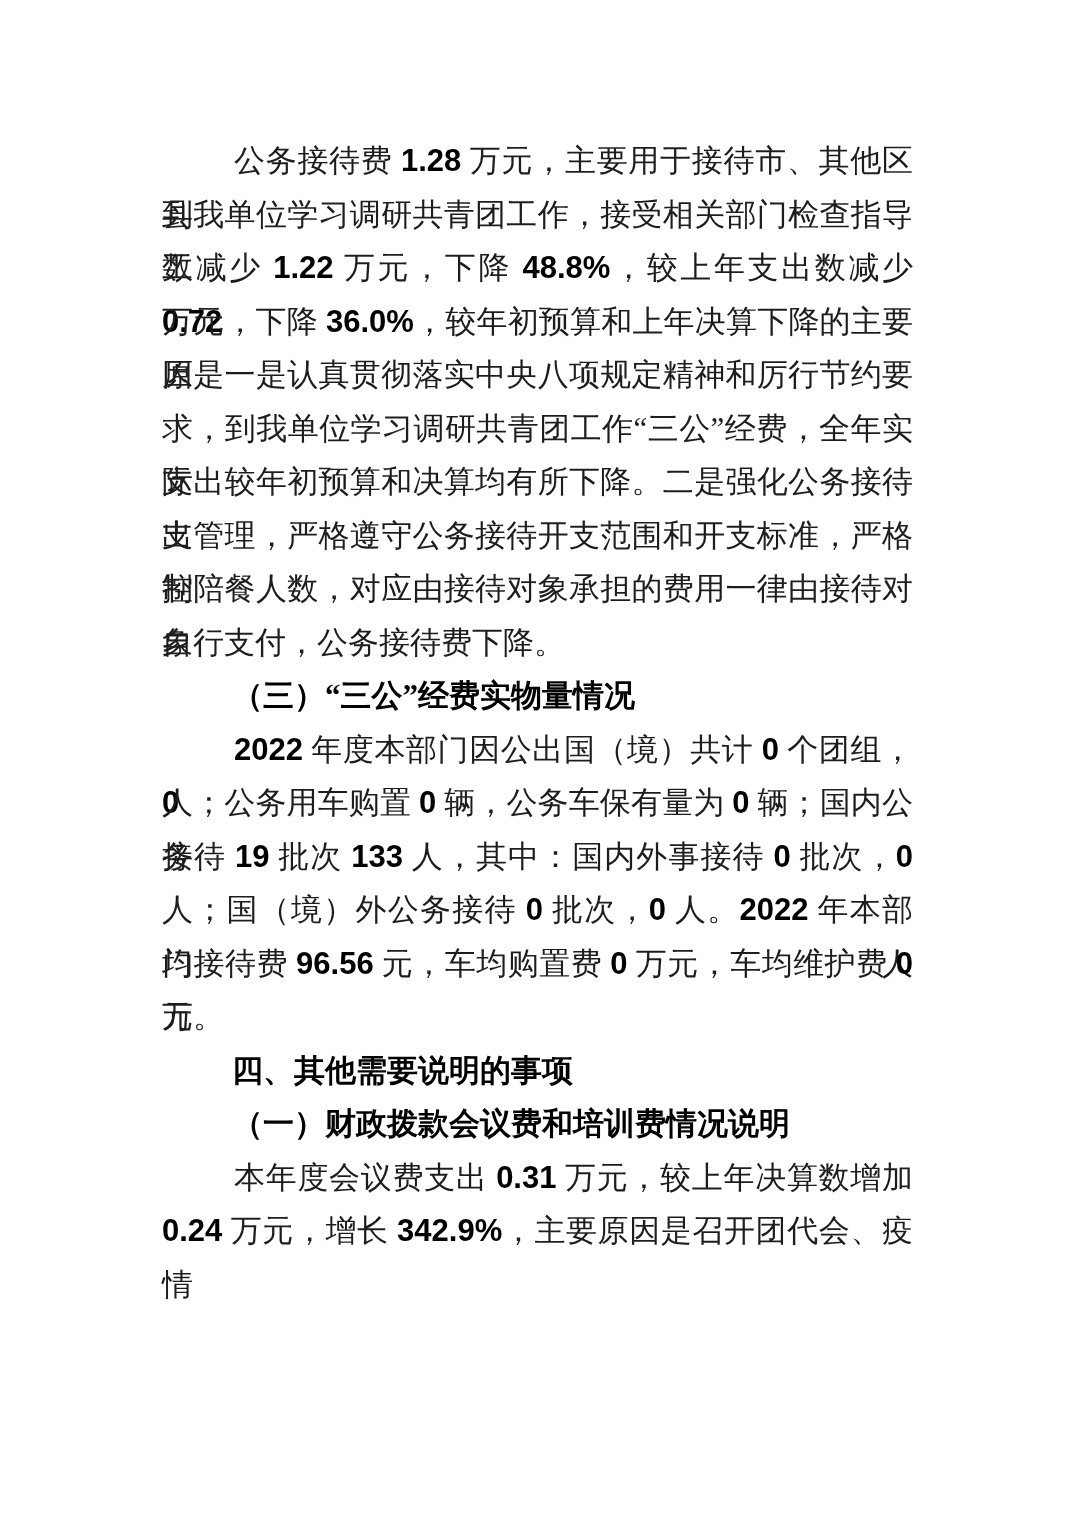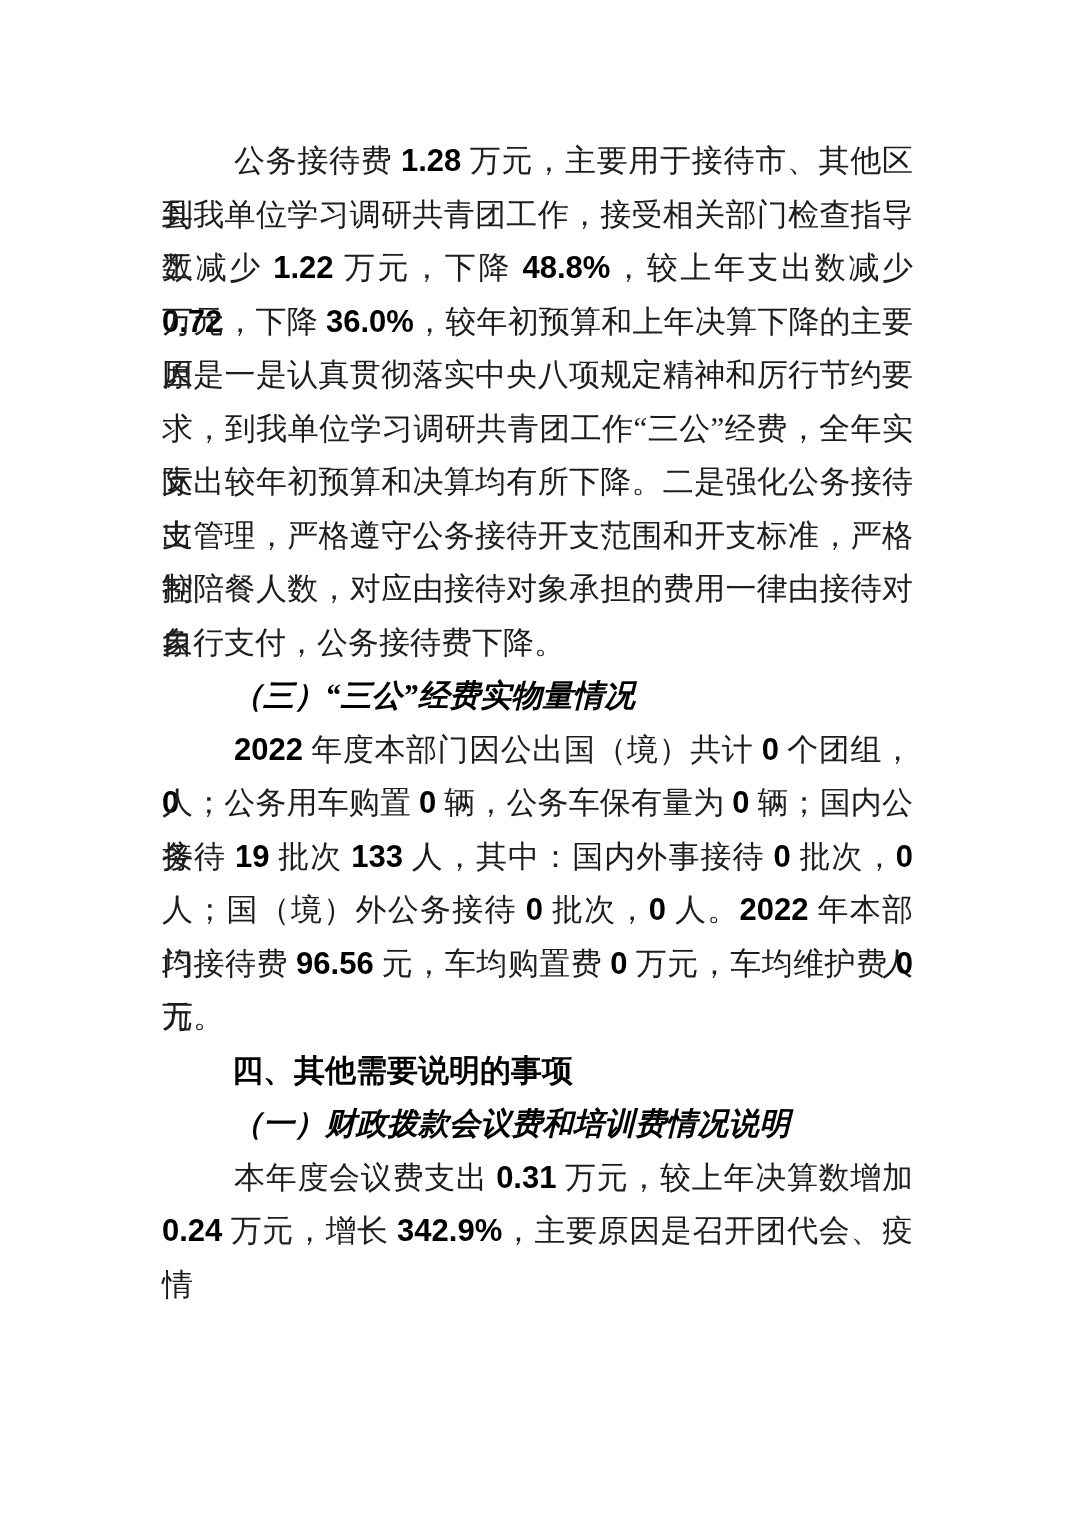--- a/index.html
+++ b/index.html
@@ -34,21 +34,20 @@
     text-align: justify;
     text-align-last: justify;
   }
   .line.first {
     text-indent: 72px;
   }
   .line.heading-sub {
     font-weight: 700;
     color: var(--heading-color, #000000);
     text-indent: 70px;
-    font-style: italic;
   }
   .line.heading-main {
     font-family: "Liberation Sans", "DejaVu Sans", sans-serif;
     font-weight: 700;
     color: var(--heading-color, #000000);
     text-indent: 70px;
   }
   .num {
     font-family: "Liberation Sans", "DejaVu Sans", sans-serif;
     font-weight: 600;

